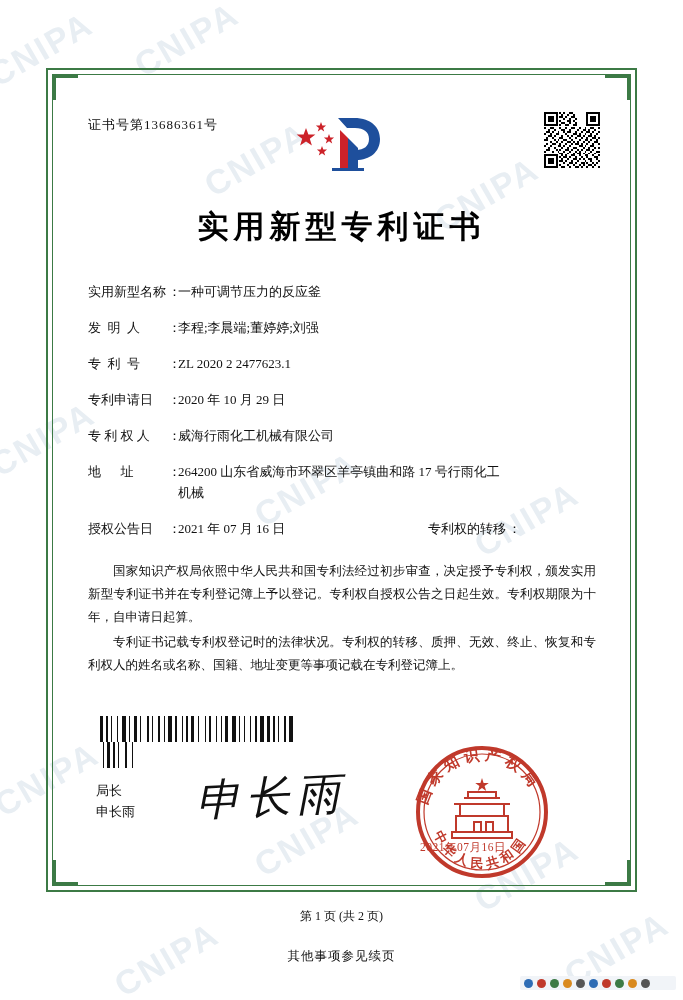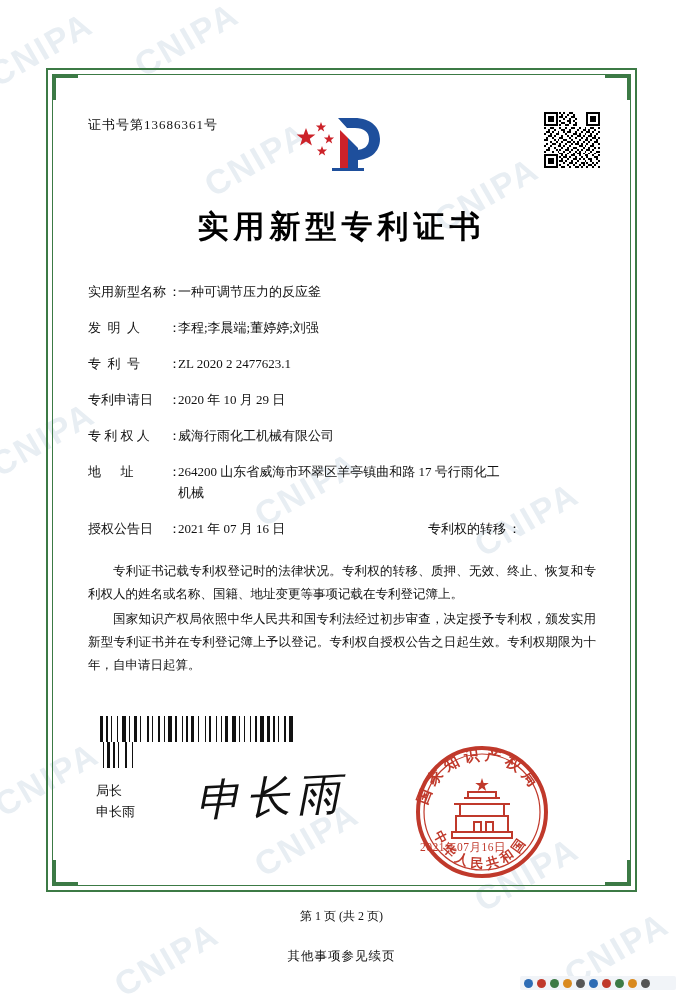--- a/index.html
+++ b/index.html
@@ -590,22 +590,22 @@
       <div class="label">授权公告日</div>
       <div class="colon">：</div>
       <div class="value narrow">2021 年 07 月 16 日</div>
       <div class="label">专利权的转移</div>
       <div class="colon">：</div>
     </div>
 
   </div>
 
   <div class="paras">
+    <p>国家知识产权局依照中华人民共和国专利法经过初步审查，决定授予专利权，颁发实用新型专利证书并在专利登记簿上予以登记。专利权自授权公告之日起生效。专利权期限为十年，自申请日起算。</p>
     <p>专利证书记载专利权登记时的法律状况。专利权的转移、质押、无效、终止、恢复和专利权人的姓名或名称、国籍、地址变更等事项记载在专利登记簿上。</p>
-    <p>国家知识产权局依照中华人民共和国专利法经过初步审查，决定授予专利权，颁发实用新型专利证书并在专利登记簿上予以登记。专利权自授权公告之日起生效。专利权期限为十年，自申请日起算。</p>
   </div>
 
   <div class="barcode"><span style="width: 3px; background: rgb(17, 17, 17);"></span><span style="width: 1px; background: transparent;"></span><span style="width: 2px; background: rgb(17, 17, 17);"></span><span style="width: 1px; background: transparent;"></span><span style="width: 1px; background: rgb(17, 17, 17);"></span><span style="width: 3px; background: transparent;"></span><span style="width: 1px; background: rgb(17, 17, 17);"></span><span style="width: 2px; background: transparent;"></span><span style="width: 4px; background: rgb(17, 17, 17);"></span><span style="width: 1px; background: transparent;"></span><span style="width: 1px; background: rgb(17, 17, 17);"></span><span style="width: 2px; background: transparent;"></span><span style="width: 3px; background: rgb(17, 17, 17);"></span><span style="width: 1px; background: transparent;"></span><span style="width: 1px; background: rgb(17, 17, 17);"></span><span style="width: 4px; background: transparent;"></span><span style="width: 2px; background: rgb(17, 17, 17);"></span><span style="width: 1px; background: transparent;"></span><span style="width: 1px; background: rgb(17, 17, 17);"></span><span style="width: 3px; background: transparent;"></span><span style="width: 2px; background: rgb(17, 17, 17);"></span><span style="width: 2px; background: transparent;"></span><span style="width: 1px; background: rgb(17, 17, 17);"></span><span style="width: 1px; background: transparent;"></span><span style="width: 4px; background: rgb(17, 17, 17);"></span><span style="width: 1px; background: transparent;"></span><span style="width: 2px; background: rgb(17, 17, 17);"></span><span style="width: 3px; background: transparent;"></span><span style="width: 1px; background: rgb(17, 17, 17);"></span><span style="width: 1px; background: transparent;"></span><span style="width: 2px; background: rgb(17, 17, 17);"></span><span style="width: 1px; background: transparent;"></span><span style="width: 3px; background: rgb(17, 17, 17);"></span><span style="width: 2px; background: transparent;"></span><span style="width: 1px; background: rgb(17, 17, 17);"></span><span style="width: 4px; background: transparent;"></span><span style="width: 1px; background: rgb(17, 17, 17);"></span><span style="width: 1px; background: transparent;"></span><span style="width: 2px; background: rgb(17, 17, 17);"></span><span style="width: 3px; background: transparent;"></span><span style="width: 1px; background: rgb(17, 17, 17);"></span><span style="width: 2px; background: transparent;"></span><span style="width: 1px; background: rgb(17, 17, 17);"></span><span style="width: 1px; background: transparent;"></span><span style="width: 3px; background: rgb(17, 17, 17);"></span><span style="width: 2px; background: transparent;"></span><span style="width: 4px; background: rgb(17, 17, 17);"></span><span style="width: 1px; background: transparent;"></span><span style="width: 1px; background: rgb(17, 17, 17);"></span><span style="width: 2px; background: transparent;"></span><span style="width: 1px; background: rgb(17, 17, 17);"></span><span style="width: 3px; background: transparent;"></span><span style="width: 1px; background: rgb(17, 17, 17);"></span><span style="width: 2px; background: transparent;"></span><span style="width: 2px; background: rgb(17, 17, 17);"></span><span style="width: 1px; background: transparent;"></span><span style="width: 4px; background: rgb(17, 17, 17);"></span><span style="width: 1px; background: transparent;"></span><span style="width: 3px; background: rgb(17, 17, 17);"></span><span style="width: 1px; background: transparent;"></span><span style="width: 2px; background: rgb(17, 17, 17);"></span><span style="width: 1px; background: transparent;"></span><span style="width: 1px; background: rgb(17, 17, 17);"></span><span style="width: 3px; background: transparent;"></span><span style="width: 2px; background: rgb(17, 17, 17);"></span><span style="width: 1px; background: transparent;"></span><span style="width: 4px; background: rgb(17, 17, 17);"></span><span style="width: 2px; background: transparent;"></span><span style="width: 1px; background: rgb(17, 17, 17);"></span><span style="width: 1px; background: transparent;"></span><span style="width: 3px; background: rgb(17, 17, 17);"></span><span style="width: 1px; background: transparent;"></span><span style="width: 2px; background: rgb(17, 17, 17);"></span><span style="width: 1px; background: transparent;"></span><span style="width: 1px; background: rgb(17, 17, 17);"></span><span style="width: 4px; background: transparent;"></span><span style="width: 2px; background: rgb(17, 17, 17);"></span><span style="width: 3px; background: transparent;"></span><span style="width: 1px; background: rgb(17, 17, 17);"></span><span style="width: 1px; background: transparent;"></span></div>
 
   <div class="sig-label">
     <div>局长</div>
     <div>申长雨</div>
   </div>
   <div class="signature">申长雨</div>
 

